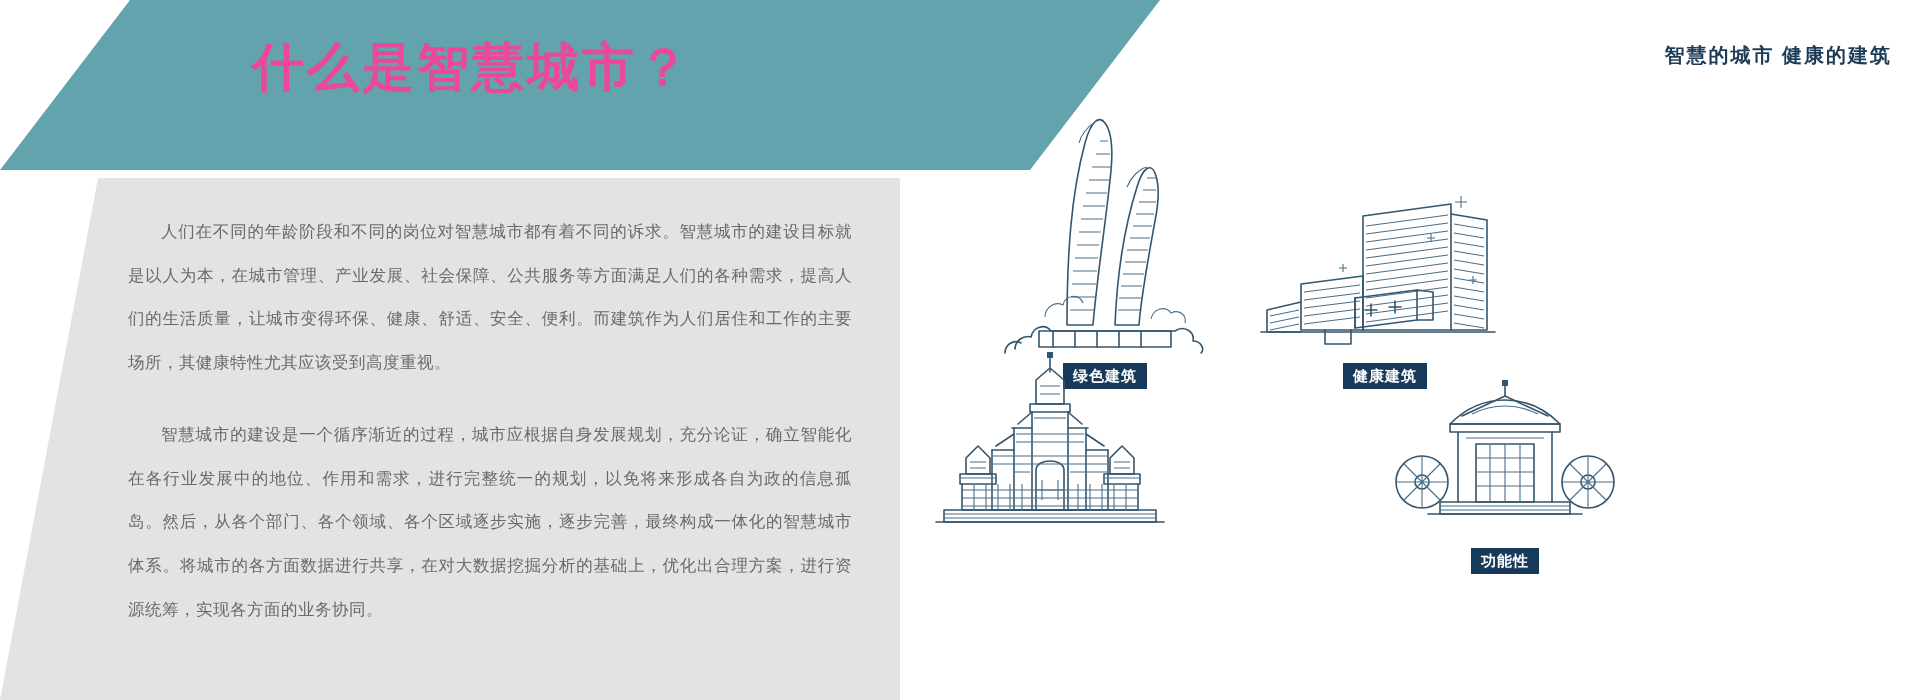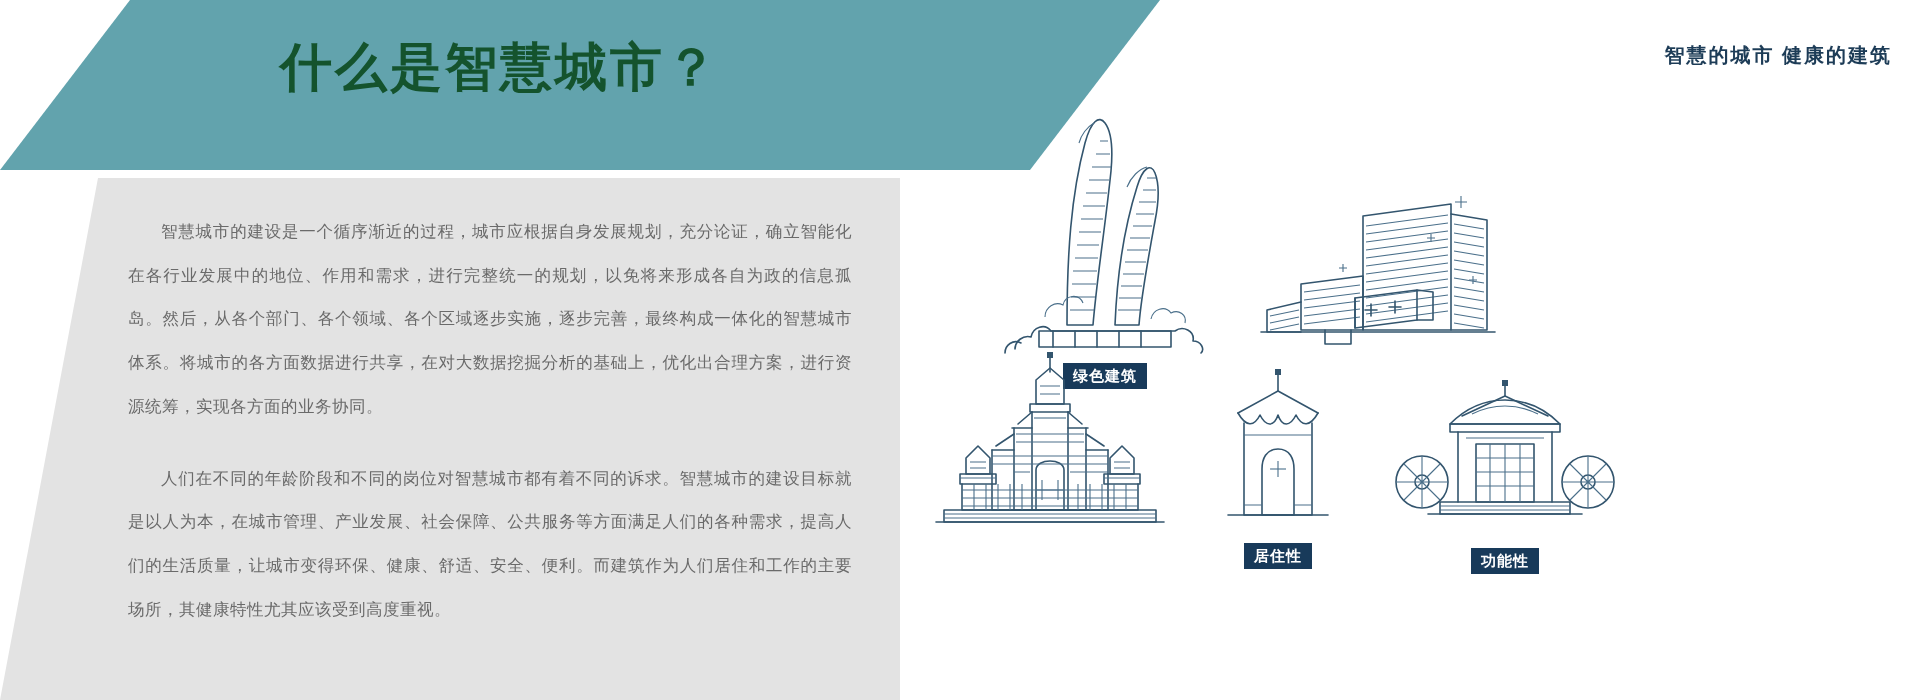--- a/index.html
+++ b/index.html
@@ -21,25 +21,25 @@
     left: 0;
     top: 0;
     width: 1160px;
     height: 170px;
     background: #62a3ad;
     -webkit-clip-path: polygon(130px 0, 1160px 0, 1030px 170px, 0 170px);
     clip-path: polygon(130px 0, 1160px 0, 1030px 170px, 0 170px);
   }
   #header-title {
     position: absolute;
-    left: 280px;
+    left: 252px;
     top: 36px;
     font-size: 52px;
     font-weight: bold;
-    color: #14532d;
+    color: #ec4899;
     letter-spacing: 3px;
     line-height: 1.2;
     white-space: nowrap;
   }
 
   
   #slogan {
     position: absolute;
     right: 28px;
     top: 42px;
@@ -120,22 +120,22 @@
 </style>
 </head>
 <body>
 
 <div id="header-banner"></div>
 <div id="header-title">什么是智慧城市？</div>
 <div id="slogan">智慧的城市  健康的建筑</div>
 
 <div id="body-panel"></div>
 <div id="body-text">
+  <p class="para">人们在不同的年龄阶段和不同的岗位对智慧城市都有着不同的诉求。智慧城市的建设目标就是以人为本，在城市管理、产业发展、社会保障、公共服务等方面满足人们的各种需求，提高人们的生活质量，让城市变得环保、健康、舒适、安全、便利。而建筑作为人们居住和工作的主要场所，其健康特性尤其应该受到高度重视。</p>
   <p class="para">智慧城市的建设是一个循序渐近的过程，城市应根据自身发展规划，充分论证，确立智能化在各行业发展中的地位、作用和需求，进行完整统一的规划，以免将来形成各自为政的信息孤岛。然后，从各个部门、各个领域、各个区域逐步实施，逐步完善，最终构成一体化的智慧城市体系。将城市的各方面数据进行共享，在对大数据挖掘分析的基础上，优化出合理方案，进行资源统筹，实现各方面的业务协同。</p>
-  <p class="para">人们在不同的年龄阶段和不同的岗位对智慧城市都有着不同的诉求。智慧城市的建设目标就是以人为本，在城市管理、产业发展、社会保障、公共服务等方面满足人们的各种需求，提高人们的生活质量，让城市变得环保、健康、舒适、安全、便利。而建筑作为人们居住和工作的主要场所，其健康特性尤其应该受到高度重视。</p>
 </div>
 
 <div id="illustrations">
 
   <div class="icon-cell" id="cell-green">
     <span class="icon-art">
       <svg width="260" height="250" viewBox="0 0 260 250" aria-hidden="true">
         <g class="ink">
           <path d="M92 220 C92 150 96 90 110 38 C116 16 124 10 130 18 C136 26 138 44 136 66 C130 124 122 172 118 220 Z"></path>
           <path d="M140 220 C142 170 150 120 162 82 C168 62 176 58 180 68 C184 78 184 96 180 116 C172 160 166 192 164 220 Z"></path>
@@ -184,20 +184,21 @@
           <path d="M6 152 L240 152"></path>
         </g>
         <g class="ink-thin">
           <path d="M206 16 L206 28 M200 22 L212 22"></path>
           <path d="M176 54 L176 62 M172 58 L180 58"></path>
           <path d="M88 84 L88 92 M84 88 L92 88"></path>
           <path d="M218 96 L218 104 M214 100 L222 100"></path>
         </g>
       </svg>
     </span>
+    <div><span class="icon-label">健康建筑</span></div>
   </div>
 
   <div class="icon-cell" id="cell-safety">
     <span class="icon-art">
       <svg width="300" height="185" viewBox="0 0 300 185" aria-hidden="true">
         <g class="ink">
           <path d="M150 6 L150 22"></path>
           <path d="M136 30 L150 18 L164 30 L164 54 L136 54 Z"></path>
           <path d="M130 54 L170 54 L170 62 L130 62 Z"></path>
           <path d="M132 62 L132 160 L168 160 L168 62"></path>
@@ -228,44 +229,20 @@
           <path d="M70 112 L86 112 M70 118 L86 118 M214 112 L230 112 M214 118 L230 118"></path>
           <path d="M140 36 L160 36 M140 44 L160 44"></path>
         </g>
         <g class="ink-fill">
           <rect x="147" y="2" width="6" height="6"></rect>
         </g>
       </svg>
     </span>
   </div>
 
-  <div class="icon-cell" id="cell-livable">
-    <span class="icon-art">
-      <svg width="180" height="170" viewBox="0 0 180 170" aria-hidden="true">
-        <g class="ink">
-          <path d="M90 8 L90 26"></path>
-          <path d="M50 48 L90 26 L130 48"></path>
-          <path d="M50 48 C58 62 66 62 72 50 C78 62 86 62 90 50 C94 62 102 62 108 50 C114 62 122 62 130 48"></path>
-          <path d="M56 58 L56 150 L124 150 L124 58"></path>
-          <path d="M40 150 L140 150"></path>
-          <path d="M90 84 C78 84 74 94 74 104 L74 150 L106 150 L106 104 C106 94 102 84 90 84 Z"></path>
-        </g>
-        <g class="ink-thin">
-          <path d="M56 70 L124 70"></path>
-          <path d="M90 96 L90 112"></path>
-          <path d="M82 104 L98 104"></path>
-          <path d="M56 140 L74 140 M106 140 L124 140"></path>
-        </g>
-        <g class="ink-fill">
-          <rect x="87" y="4" width="6" height="6"></rect>
-        </g>
-      </svg>
-    </span>
-    <div><span class="icon-label">居住性</span></div>
-  </div>
 
   <div class="icon-cell" id="cell-function">
     <span class="icon-art">
       <svg width="250" height="170" viewBox="0 0 250 170" aria-hidden="true">
         <g class="ink">
           <path d="M125 14 L125 26"></path>
           <path d="M82 46 L125 26 L168 46"></path>
           <path d="M70 54 C86 38 104 30 125 30 C146 30 164 38 180 54 Z"></path>
           <path d="M70 54 L180 54 L180 62 L70 62 Z"></path>
           <path d="M78 62 L78 132 M172 62 L172 132"></path>

